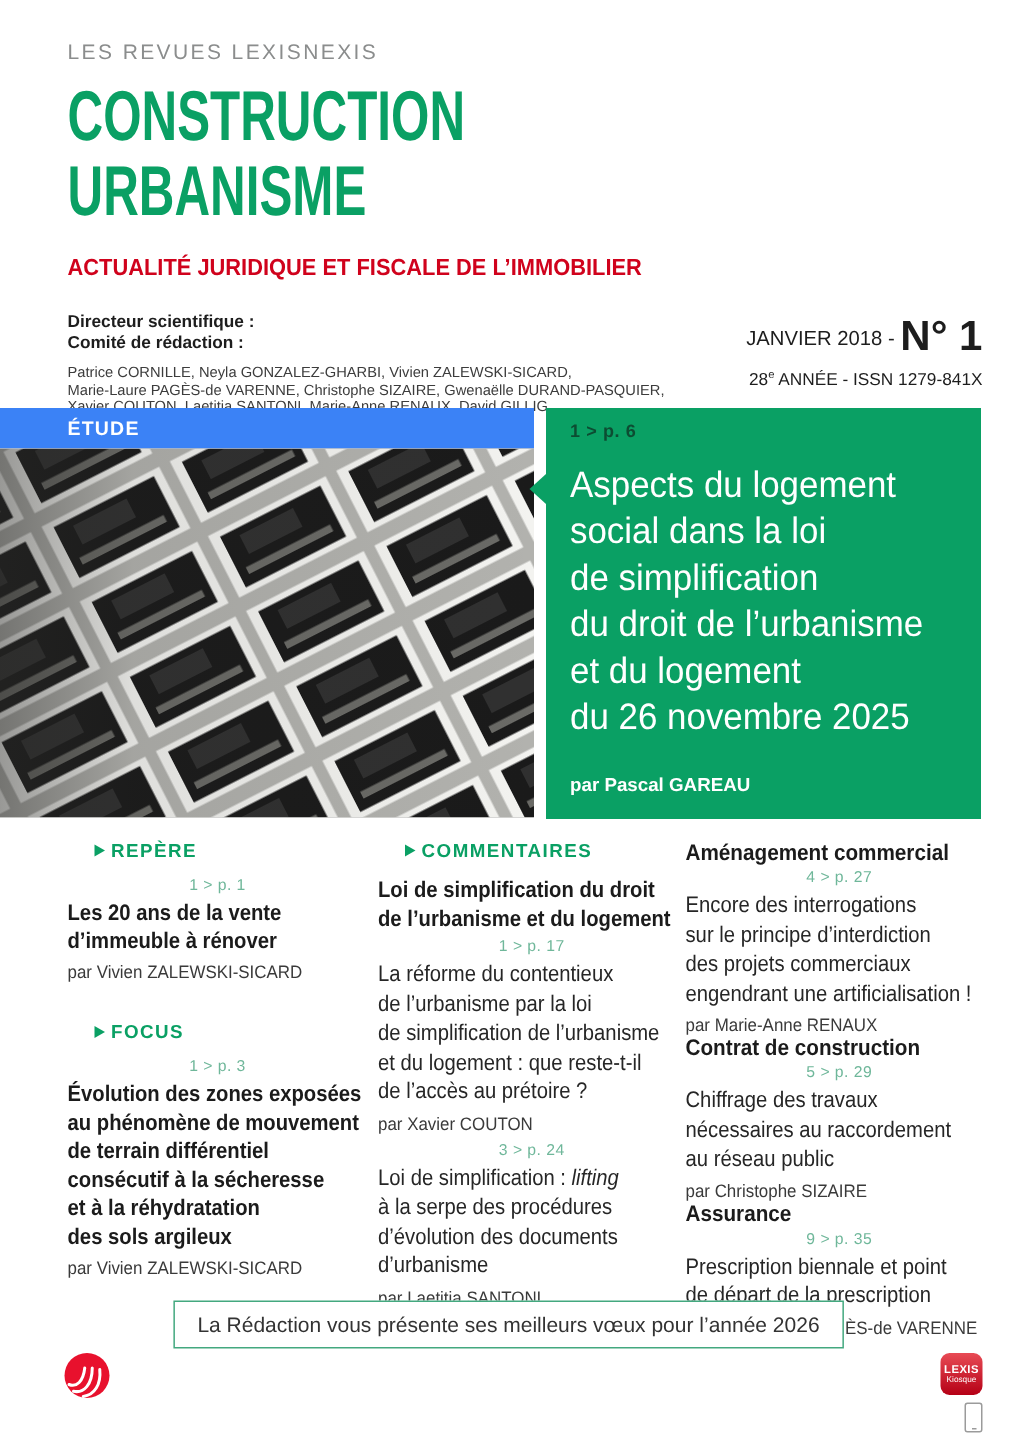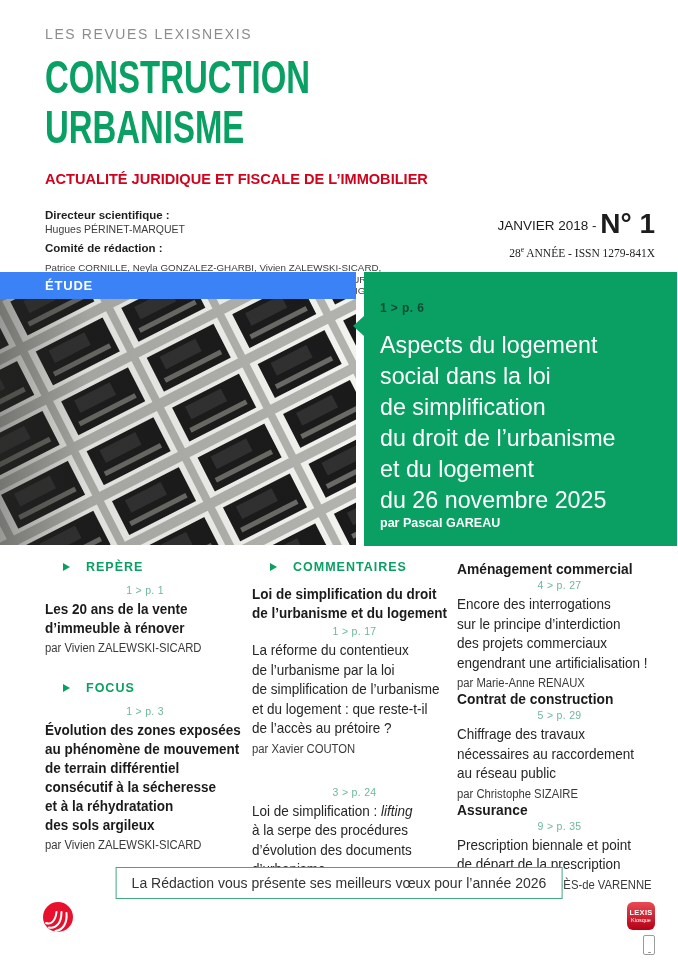--- a/index.html
+++ b/index.html
@@ -25,68 +25,68 @@
   
   .editorial{left:45px;top:209px;width:380px;}
   .ed-label{font-size:11.5px;font-weight:bold;color:#1d1d1d;margin:0 0 2px;}
   .ed-name{font-size:10.5px;color:#3c3c3c;margin:0 0 7px;}
   .ed-lines{font-size:9.8px;line-height:11.5px;color:#3c3c3c;white-space:pre;}
 
   
   .issue{right:23px;top:208px;text-align:right;}
   .issue-line1{font-size:13.5px;color:#1d1d1d;}
   .issue-no{font-size:28px;font-weight:bold;color:#1d1d1d;vertical-align:-3px;}
-  .issue-line2{font-size:11.5px;color:#1d1d1d;margin-top:5px;font-family:Liberation Serif, serif;}
+  .issue-line2{font-size:11.5px;color:#1d1d1d;margin-top:5px;}
   .sup{font-size:7.5px;vertical-align:super;}
 
   
   .etude-band{left:0;top:272px;width:356px;height:27px;background:#3b82f6;}
   .etude-label{
     position:absolute;left:45px;top:0;line-height:27px;color:#fff;
     font-size:13px;font-weight:bold;letter-spacing:.8px;
   }
   .photo{left:0;top:299px;width:356px;height:246px;overflow:hidden;background:#a8a8a5;}
   .photo svg{display:block;}
 
   
   .panel{
-    left:364px;top:272px;width:313px;height:274px;background:#0aa064;
-    box-sizing:border-box;padding:29px 14px 0 16px;
+    left:364px;top:272px;width:290px;height:274px;background:#0aa064;
+    box-sizing:border-box;padding:8px 14px 0 16px;
   }
   .panel::before{
     content:"";position:absolute;left:-11px;top:44px;width:0;height:0;
     border-top:10px solid transparent;border-bottom:10px solid transparent;
     border-right:11px solid #0aa064;
   }
   .panel-ref{font-size:12px;font-weight:bold;color:#0d4c32;letter-spacing:.4px;}
   .panel-title{
     margin-top:14px;font-size:24.5px;line-height:31px;color:#ffffff;
     white-space:pre;transform:scaleX(.95);transform-origin:left top;
   }
   .panel-author{position:absolute;left:16px;top:244px;font-size:12.5px;font-weight:bold;color:#fff;}
 
   
   .col{top:560px;}
   .col1{left:45px;width:200px;}
   .col2{left:252px;width:205px;}
   .col3{left:457px;width:205px;}
   .sec-head{
     font-size:12.5px;font-weight:bold;color:#0aa064;letter-spacing:1px;
-    margin:0 0 10px;display:flex;align-items:center;gap:16px;padding-left:18px;
+    margin:0 0 10px;display:flex;align-items:center;gap:4px;padding-left:18px;
   }
   .tri{width:0;height:0;border-left:7px solid #0aa064;border-top:4.5px solid transparent;
     border-bottom:4.5px solid transparent;display:inline-block;}
   .ref{font-size:10.5px;color:#6fb79a;margin:0 0 3px;letter-spacing:.3px;text-align:center;}
   .t-bold{font-size:15px;font-weight:bold;color:#1b1b1b;line-height:19px;margin:0 0 4px;
     white-space:pre;transform:scaleX(.90);transform-origin:left top;}
   .t-reg{font-size:15px;color:#262626;line-height:19.5px;margin:0 0 4px;
     white-space:pre;transform:scaleX(.90);transform-origin:left top;}
   .author{font-size:12px;color:#3a3a3a;margin:0;transform:scaleX(.94);transform-origin:left top;white-space:pre;}
   .gap26{margin-top:26px;}
-  .gap20{margin-top:30px;}
+  .gap20{margin-top:5px;}
   .subhead{font-size:15px;font-weight:bold;color:#1b1b1b;line-height:19px;margin:0 0 3px;
     white-space:pre;transform:scaleX(.90);transform-origin:left top;}
   .topic-head{font-size:15px;font-weight:bold;color:#1b1b1b;margin:0 0 2px;
     transform:scaleX(.92);transform-origin:left top;white-space:pre;}
 
   
   .banner{
     left:50%;top:867px;transform:translateX(-50%);
     border:1.5px solid #43a87f;padding:7px 15px;font-size:14px;color:#333;
     white-space:pre;background:#fff;
@@ -117,21 +117,20 @@
 </head>
 <body>
 
 <div class="abs kicker">LES REVUES LEXISNEXIS</div>
 <h1 class="abs mast-title" style="margin:0">CONSTRUCTION
 URBANISME</h1>
 <div class="abs mast-sub">ACTUALITÉ JURIDIQUE ET FISCALE DE L’IMMOBILIER</div>
 
 <div class="abs editorial">
   <p class="ed-label">Directeur scientifique :</p>
-  <p class="ed-name">Hugues PÉRINET-MARQUET</p>
   <p class="ed-label" style="margin-bottom:8px">Comité de rédaction :</p>
   <div class="ed-lines">Patrice CORNILLE, Neyla GONZALEZ-GHARBI, Vivien ZALEWSKI-SICARD,
 Marie-Laure PAGÈS-de VARENNE, Christophe SIZAIRE, Gwenaëlle DURAND-PASQUIER,
 Xavier COUTON, Laetitia SANTONI, Marie-Anne RENAUX, David GILLIG</div>
 </div>
 
 <div class="abs issue">
   <div>
     <span class="issue-line1">JANVIER 2018 - </span><span class="issue-no">N° 1</span>
   </div>

